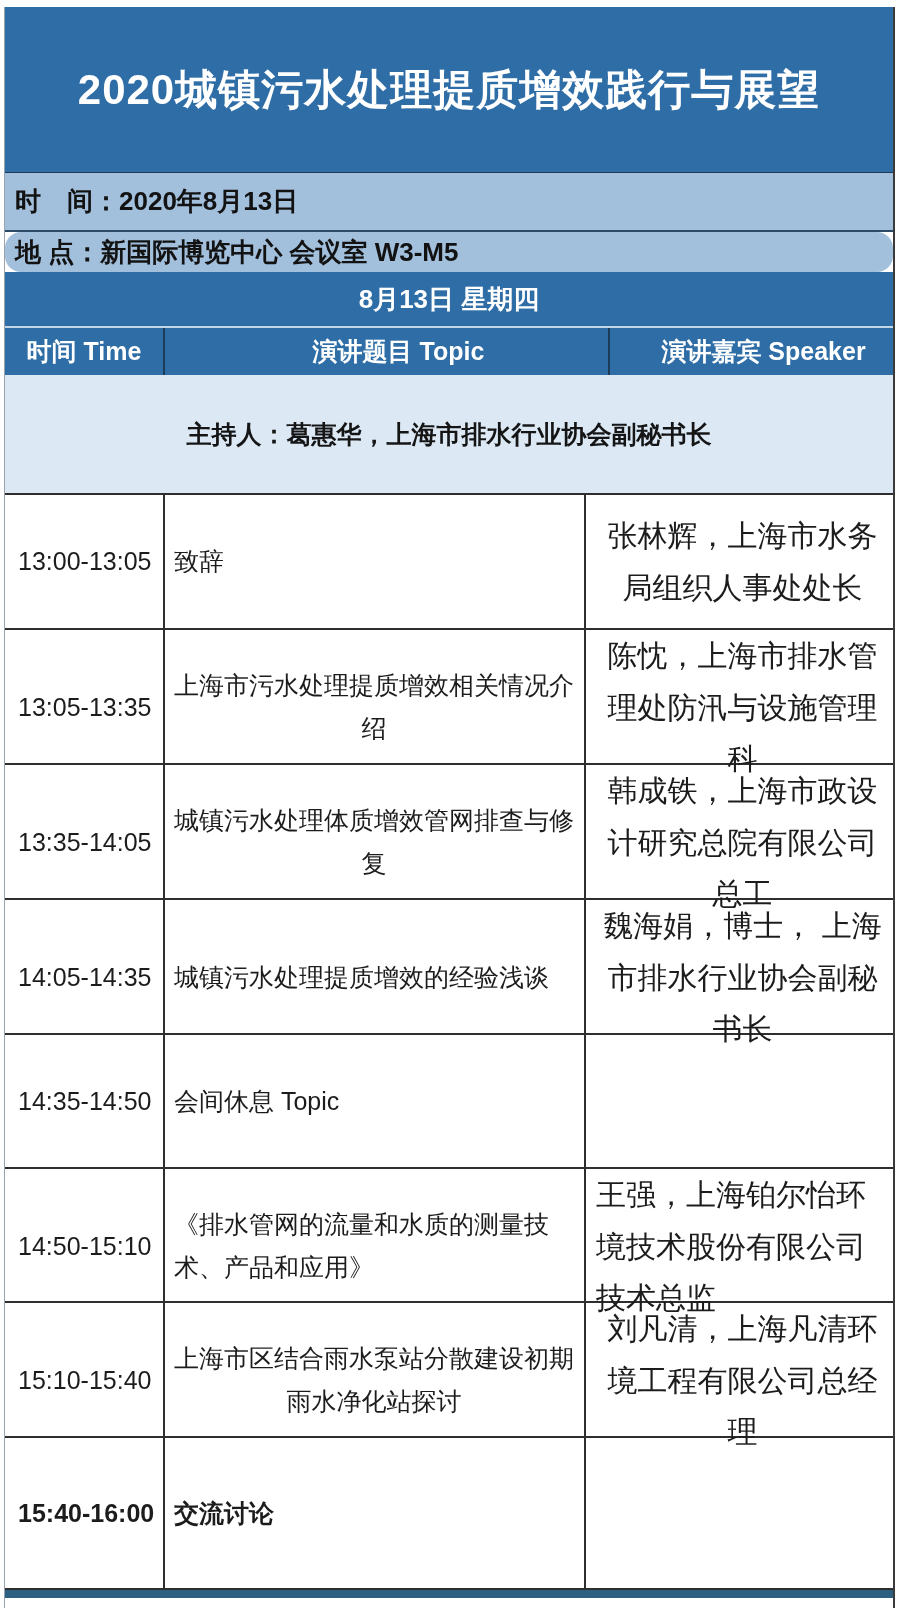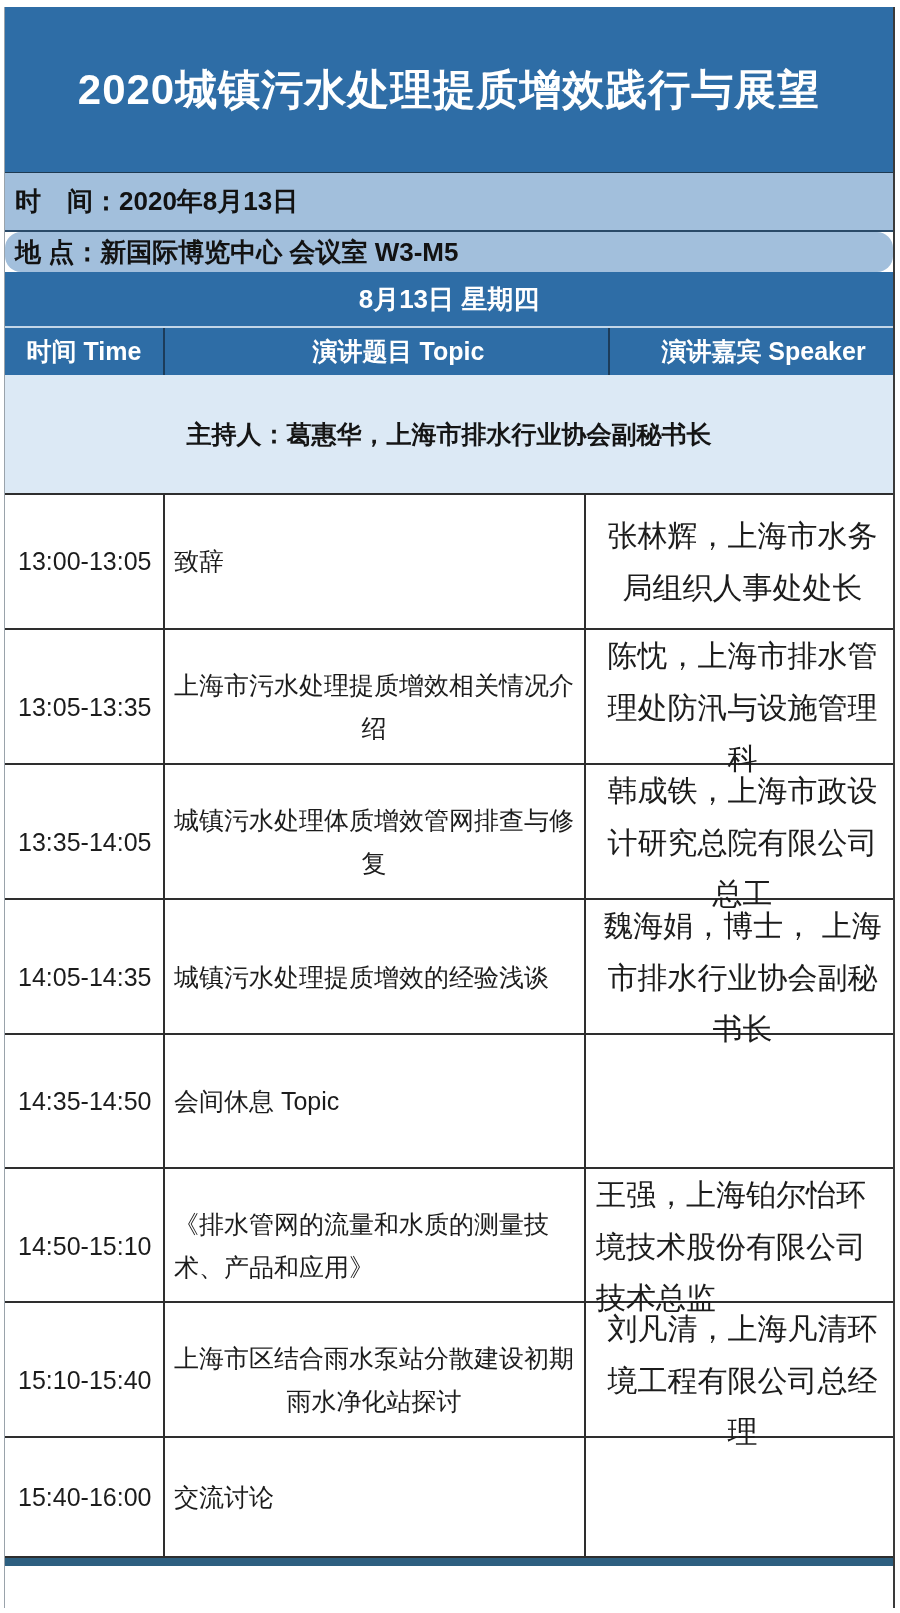--- a/index.html
+++ b/index.html
@@ -65,21 +65,21 @@
   }
   .body-row:last-of-type{border-bottom:none;}
   .cell{
     display:flex;align-items:center;
     box-sizing:border-box;
     font-size:25px;line-height:1.72;color:#1c1c1c;
   }
   .cell.time{padding-left:13px;border-right:2px solid #2e2e2e;white-space:nowrap;}
   .cell.topic{padding-left:9px;padding-right:10px;border-right:2px solid #2e2e2e;}
   .cell.speaker{padding-left:10px;padding-right:4px;font-size:30px;}
-  .r135{height:135px;text-align:center;} .r134{height:134px;} .r152{height:120px;}
+  .r135{height:135px;text-align:center;} .r134{height:134px;} .r152{height:152px;font-weight:bold;}
   
   .bottom-bar{height:8px;background:#2d5f80;margin-top:0;}
 </style>
 </head>
 <body>
 
 <div class="sheet">
 
   <div class="title-band">
     <div class="title">2020城镇污水处理提质增效践行与展望</div>

